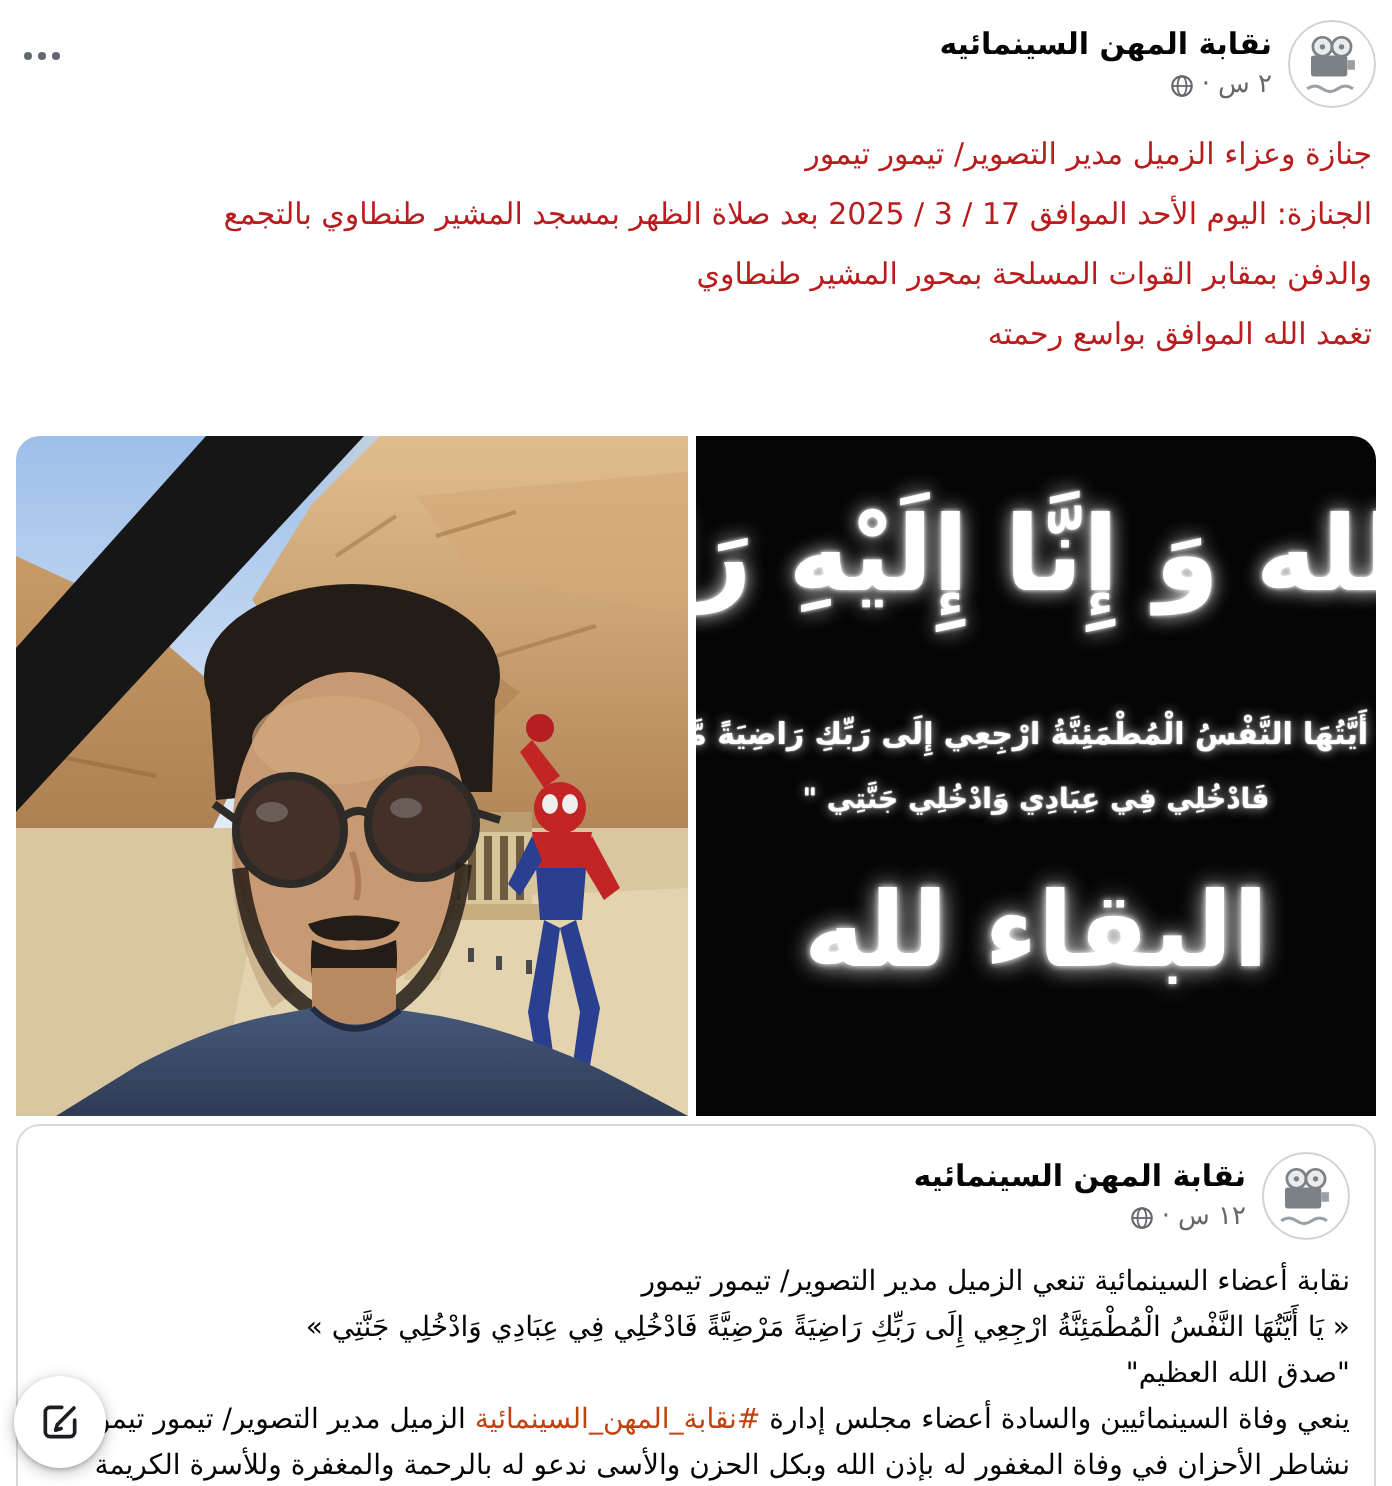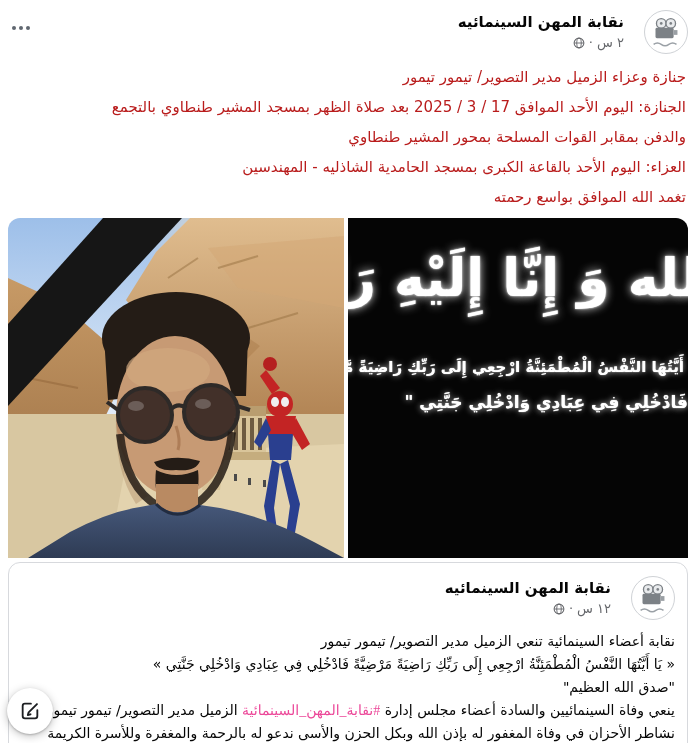--- a/index.html
+++ b/index.html
@@ -7,49 +7,49 @@
   body {
     position:relative; background:#fff; direction:rtl;
     font-family:"DejaVu Sans", sans-serif; color:#050505;
   }
   
   .p1-header { position:absolute; top:10px; right:8px; left:8px; height:48px; display:flex; align-items:flex-start; }
   .avatar {
     width:44px; height:44px; border-radius:50%; background:#fff;
     border:1px solid #cfd2d6; flex:0 0 44px; overflow:hidden; display:flex; align-items:center; justify-content:center;
   }
-  .head-texts { margin-right:20px; padding-top:2px; }
+  .head-texts { margin-right:8px; padding-top:2px; }
   .page-name { font-size:15px; font-weight:bold; color:#050505; line-height:20px; }
   .meta-row { display:flex; align-items:center; gap:4px; color:#65676b; font-size:13px; margin-top:3px; }
   .globe { width:12px; height:12px; display:inline-block; }
   .more-btn { position:absolute; top:20px; left:10px; display:flex; gap:3px; padding:6px 2px; cursor:pointer; }
   .more-btn i { width:4px; height:4px; border-radius:50%; background:#606770; display:block; }
   
   .p1-text { position:absolute; top:62px; right:10px; left:10px; font-size:15px; line-height:30px; color:#b91c1c; }
   
   .attachment { position:absolute; top:218px; right:8px; left:8px; }
   .images-row { display:flex; gap:4px; height:340px; }
   .img-box { position:relative; overflow:hidden; height:340px; cursor:pointer; }
   .img-memorial { width:340px; background:#050505; border-radius:0 12px 0 0; }
   .img-selfie  { width:336px; border-radius:12px 0 0 0; }
   .img-selfie svg { display:block; }
   .mem-line { position:absolute; white-space:nowrap; color:#fff; font-weight:bold;
               text-shadow:0 0 6px rgba(255,255,255,.8), 0 0 1px #fff; }
   .mem-top    { top:30px;  right:-12px; font-size:52px; text-shadow:0 0 10px rgba(255,255,255,.9),0 0 2px #fff; }
   .mem-mid1   { top:140px; right:4px;  font-size:15px; }
-  .mem-mid2   { top:174px; right:0; left:0; text-align:right; font-size:17px; }
+  .mem-mid2   { top:174px; right:0; left:0; text-align:center; font-size:14px; }
   .mem-bottom { top:218px; right:0; left:0; text-align:center; font-size:52px;
                 text-shadow:0 0 12px rgba(255,255,255,.95),0 0 3px #fff; }
   
   .p2-card { margin-top:4px; border:1px solid #d7d9dd; border-radius:12px; min-height:200px;
              padding:13px 12px 8px 12px; background:#fff; }
   .p2-header { display:flex; align-items:flex-start; }
   .p2-text { margin-top:10px; font-size:14px; line-height:23px; color:#050505; }
   .p2-text > div { margin-bottom:0; }
-  .hashtag { color:#ec4899; text-decoration:none; cursor:pointer;font-family:Liberation Serif, serif; }
+  .hashtag { color:#c2410c; text-decoration:none; cursor:pointer; }
   
   .fab { position:absolute; top:688px; left:7px; width:46px; height:46px; border-radius:50%;
          background:#fff; box-shadow:0 1px 2px rgba(0,0,0,.2), 0 2px 8px rgba(0,0,0,.25);
          display:flex; align-items:center; justify-content:center; cursor:pointer; z-index:5; }
   .fab svg { width:22px; height:22px; }
 </style>
 </head>
 <body>
 
 <div class="p1-header">
@@ -81,32 +81,32 @@
 <div class="more-btn">
     <i></i>
     <i></i>
     <i></i>
   </div>
 
 <div class="p1-text">
   <div>جنازة وعزاء الزميل مدير التصوير/ تيمور تيمور</div>
   <div>الجنازة:  اليوم الأحد الموافق 17 / 3 / 2025 بعد صلاة الظهر بمسجد المشير طنطاوي بالتجمع</div>
   <div>والدفن بمقابر القوات المسلحة بمحور المشير طنطاوي</div>
-  <div>العزاء: اليوم الأحد بالقاعة الكبرى بمسجد الحامدية الشاذليه - المهندسين</div>
   <div>تغمد الله الموافق بواسع رحمته</div>
 </div>
 
 <div class="attachment">
 
   <div class="images-row">
 
     <div class="img-box img-memorial">
       <div class="mem-line mem-top">لله وَ إِنَّا إِلَيْهِ رَاجِعُون</div>
       <div class="mem-line mem-mid1">أَيَّتُهَا النَّفْسُ الْمُطْمَئِنَّةُ ارْجِعِي إِلَى رَبِّكِ رَاضِيَةً مَّرْضِيَّةً</div>
       <div class="mem-line mem-mid2">فَادْخُلِي فِي عِبَادِي وَادْخُلِي جَنَّتِي "</div>
+      <div class="mem-line mem-bottom">البقاء لله</div>
     </div>
 
     <div class="img-box img-selfie">
       <svg viewBox="0 0 336 340" width="336" height="340">
         <defs>
           <linearGradient id="sky" x1="0" y1="0" x2="0" y2="1">
             <stop offset="0" stop-color="#9dbfe9"></stop>
               <stop offset="1" stop-color="#e9f1fa"></stop>
           </linearGradient>
           <radialGradient id="sun" cx="0.5" cy="0.5" r="0.5">

